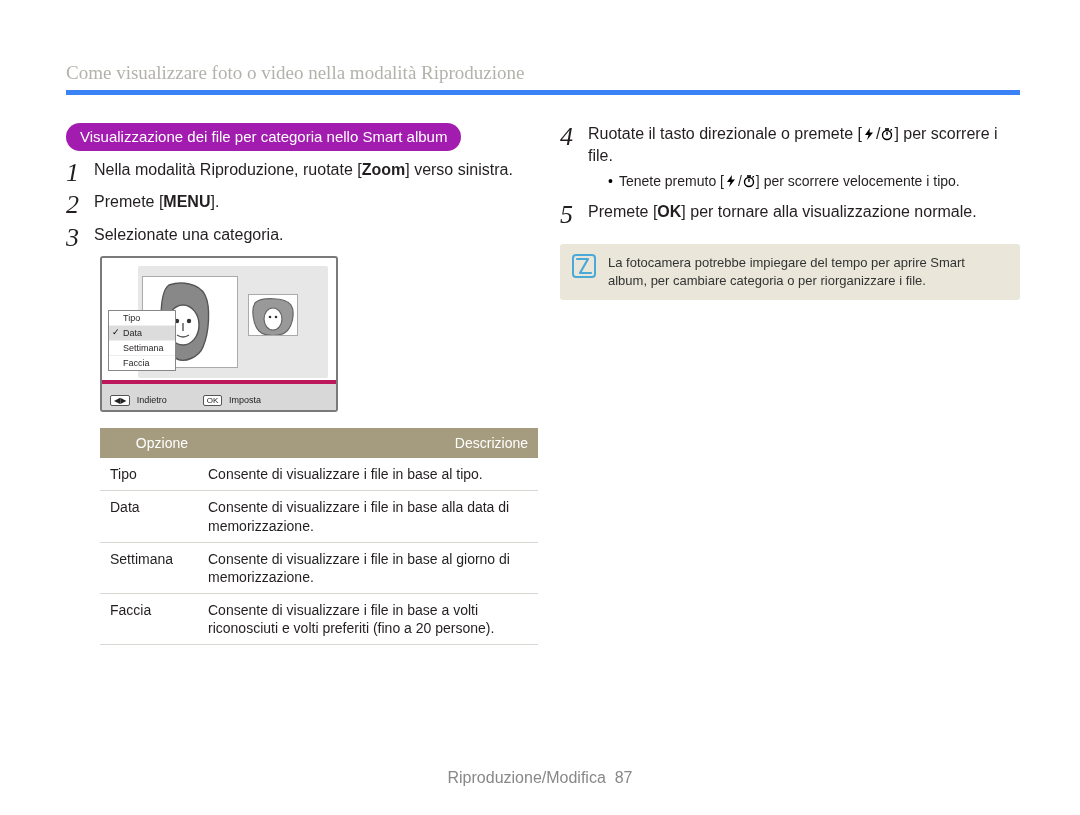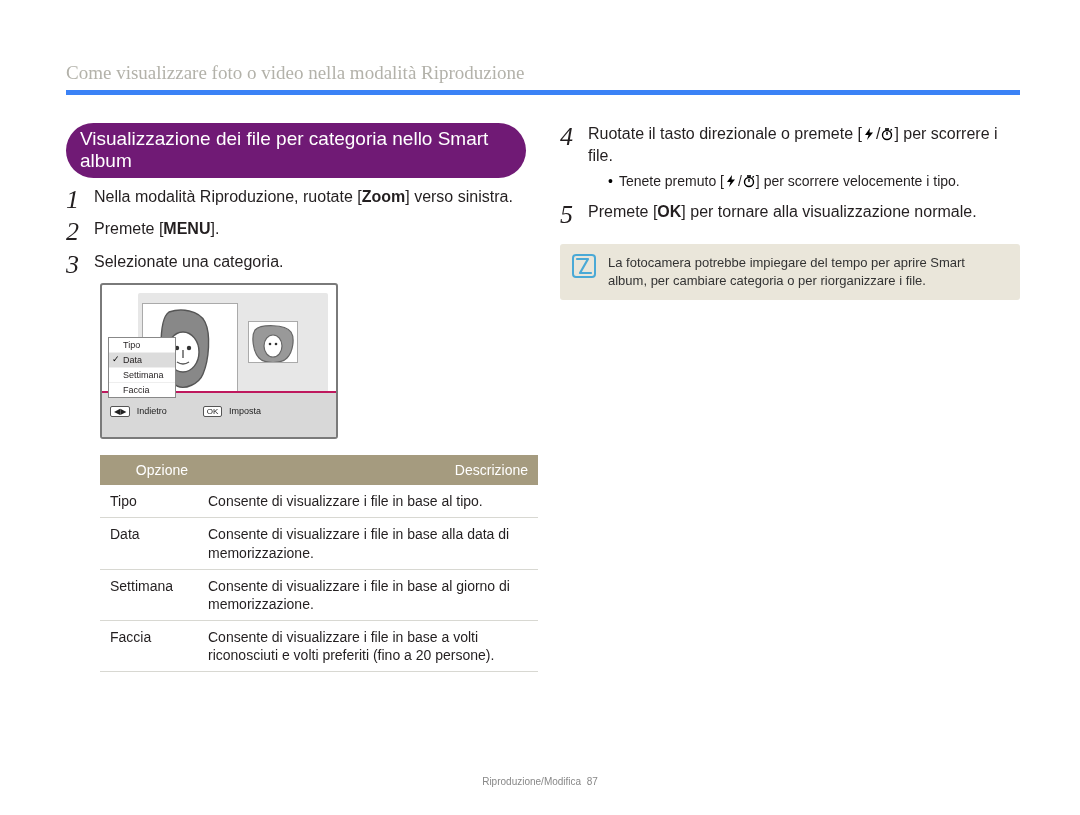--- a/index.html
+++ b/index.html
@@ -38,25 +38,25 @@
   .left-col {
     flex: 1 1 50%;
     min-width: 0;
   }
   .right-col {
     flex: 1 1 50%;
     min-width: 0;
   }
   .pill {
     display: inline-block;
-    background: #701a75;
+    background: #a21caf;
     color: #fff;
     border-radius: 999px;
     padding: 5px 14px 6px 14px;
-    font-size: 19px;
+    font-size: 15px;
     margin-bottom: 8px;
   }
   .intro {
     font-size: 15px;
     line-height: 1.3;
     margin-bottom: 18px;
   }
   ol.steps {
     list-style: none;
     padding: 0;
@@ -162,26 +162,26 @@
     color: #333;
     gap: 18px;
   }
   .screen-footer {
     position: absolute;
     left: 0;
     right: 0;
     bottom: 0;
     height: 18px;
     background: #d8d8d8;
-    border-top: 2px solid #be185d;
+    border-top: 4px solid #be185d;
     display: flex;
-    align-items: flex-start;
+    align-items: flex-end;
     font-size: 9px;
     color: #222;
-    padding: 13px 8px;
+    padding: 4px 8px;
     gap: 36px;
   }
   .screen-footer .icon-box {
     display: inline-block;
     border: 1px solid #555;
     border-radius: 2px;
     padding: 0 3px;
     font-size: 8px;
     margin-right: 4px;
     background: #fff;
@@ -252,21 +252,21 @@
     box-sizing: border-box;
   }
   .note-icon svg { width: 100%; height: 100%; display: block; }
 
   .footer {
     position: absolute;
     bottom: 28px;
     left: 0;
     right: 0;
     text-align: center;
-    font-size: 10px;
+    font-size: 16px;
     color: #888;
   }
 </style>
 </head>
 <body>
 
 <div class="page">
 
   <div class="page-title">Come visualizzare foto o video nella modalità Riproduzione</div>
 

